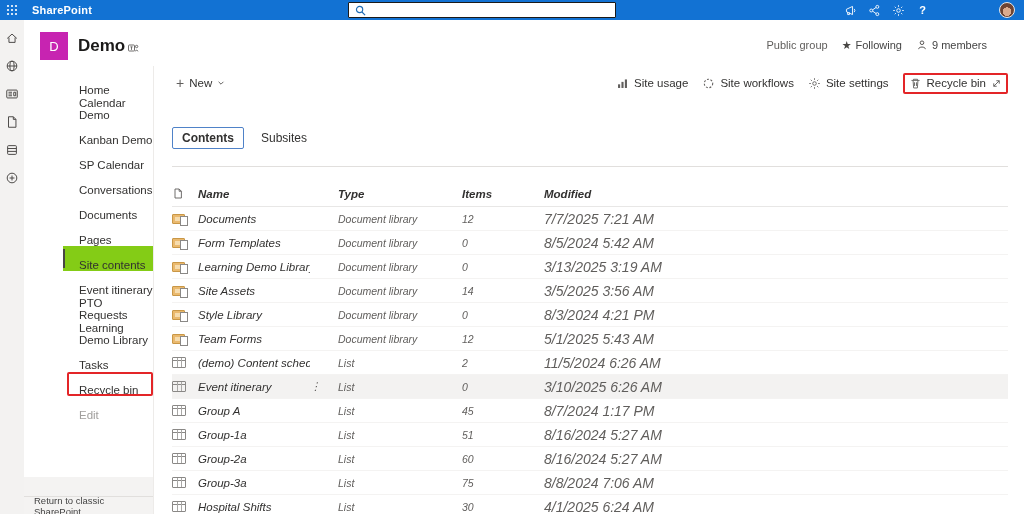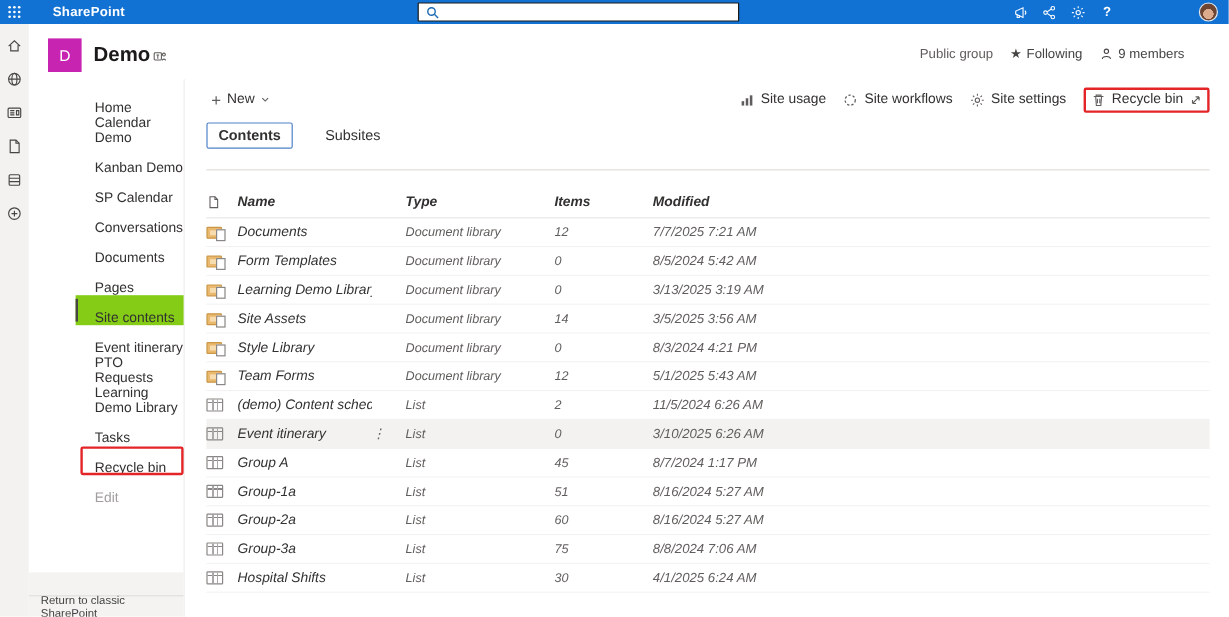--- a/index.html
+++ b/index.html
@@ -3,21 +3,21 @@
 <meta charset="utf-8">
 <style>
   * { margin:0; padding:0; box-sizing:border-box; }
   html,body { width:1024px; height:514px; overflow:hidden; }
   body { font-family:"Liberation Sans", sans-serif; color:#323130; background:#fff; position:relative; }
 
   
   .suitebar { position:absolute; top:0; left:0; right:0; height:20px;
     background:var(--suite_blue,#1272d3); display:flex; align-items:center; z-index:5; }
   .waffle { width:24px; height:20px; display:flex; align-items:center; justify-content:center; cursor:pointer; }
-  .brand { color:#fff; font-size:11px; font-weight:bold; margin-left:20px; letter-spacing:.2px; }
+  .brand { color:#fff; font-size:11px; font-weight:bold; margin-left:8px; letter-spacing:.2px; }
   .searchbox { position:absolute; left:348px; top:2px; width:268px; height:16px; background:#fff;
     border:1px solid #1b1a19; border-radius:1px; display:flex; align-items:center; padding:0 6px; gap:6px; }
   .searchbox input { border:none; outline:none; font-size:10px; color:#323130; width:100%;
     font-family:"Liberation Sans", sans-serif; background:transparent; }
   .searchbox input::placeholder { color:#767573; }
   .suite-icons { position:absolute; right:94px; top:0; height:20px; display:flex; align-items:center; gap:9px; }
   .suite-icon { width:15px; height:15px; display:flex; align-items:center; justify-content:center; cursor:pointer; color:#fff; }
   .help-glyph { color:#fff; font-size:11px; font-weight:bold; }
   .avatar { position:absolute; right:9px; top:2px; width:16px; height:16px; border-radius:50%;
     background:radial-gradient(circle at 50% 62%, #dcab8d 0 38%, #6e4433 40% 100%); border:1px solid #e6e6e6; cursor:pointer; }
@@ -57,39 +57,39 @@
   .main { position:absolute; top:66px; left:154px; right:0; bottom:0; background:#fff; padding:0 16px 0 18px; }
   .cmdbar { margin-top:6px; height:22px; display:flex; align-items:center; position:relative; }
   .new-btn { display:flex; align-items:center; gap:5px; font-size:11.5px; color:#323130; cursor:pointer; padding:2px 4px; }
   .plus-glyph { font-size:14px; color:#605e5c; line-height:1; }
   .cmd-right { position:absolute; right:0; top:0; height:22px; display:flex; align-items:center; gap:14px; }
   .cmd { display:flex; align-items:center; gap:5px; font-size:11.5px; color:#323130; cursor:pointer; }
   .cmd svg { color:#605e5c; }
   .red-outline { display:flex; align-items:center; gap:5px; border:2px solid var(--annotation_red,#e32528);
     border-radius:2px; padding:2px 4px; }
 
-  .tabs { margin-top:8px; display:flex; align-items:center; gap:18px; }
+  .tabs { margin-top:33px; display:flex; align-items:center; gap:8px; }
   .tab { font-size:12px; padding:3px 9px; cursor:pointer; color:#323130; }
   .tab.active { font-weight:bold; border:1px solid var(--tab_focus_blue,#4f82c8); border-radius:2px; }
   .tabs-divider { margin-top:17px; border-bottom:1px solid #e1dfdd; }
 
   
   .table { margin-top:14px;font-style:italic; }
   .trow { display:flex; align-items:center; height:24px; border-bottom:1px solid #f4f3f2; }
   .thead { height:26px; font-weight:bold; font-size:11.5px; border-bottom:1px solid #e8e7e6; }
   .trow.highlighted { background:#f3f2f1; }
   .col-icon { width:26px; display:flex; align-items:center; }
   .col-name { width:112px; font-size:11.5px; color:#323130; white-space:nowrap; overflow:hidden; cursor:pointer; }
   .col-name-h { width:140px; }
   .col-menu { width:28px; font-size:11px; color:#605e5c; }
   .col-menu .dots { visibility:hidden; cursor:pointer; }
   .col-menu .dots.show { visibility:visible; }
   .col-type { width:124px; font-size:10.5px; color:#605e5c; }
   .col-items { width:82px; font-size:10.5px; color:#605e5c; }
-  .col-mod { flex:1; font-size:11px; color:#605e5c; }
+  .col-mod { flex:1; font-size:14px; color:#605e5c; }
   .thead .col-type, .thead .col-items, .thead .col-mod { font-size:11.5px; color:#323130; }
 
   
   .row-icon { width:14px; height:11px; border:1px solid #8a8886; border-radius:1px; position:relative;
     background-image:
       linear-gradient(to right, transparent 4px, #a9a8a6 4px, #a9a8a6 5px, transparent 5px, transparent 8px, #a9a8a6 8px, #a9a8a6 9px, transparent 9px),
       linear-gradient(to bottom, transparent 2px, #8a8886 2px, #8a8886 3px, transparent 3px); }
   .row-icon.is-lib { width:13px; height:10px; background:#eab96e; border:1px solid #c99746; background-image:none; }
   .row-icon.is-lib::before { content:""; position:absolute; left:2px; top:2px; width:6px; height:4px; background:#f6dcae; }
   .row-icon.is-lib::after { content:""; position:absolute; right:-4px; bottom:-3px; width:6px; height:8px;

